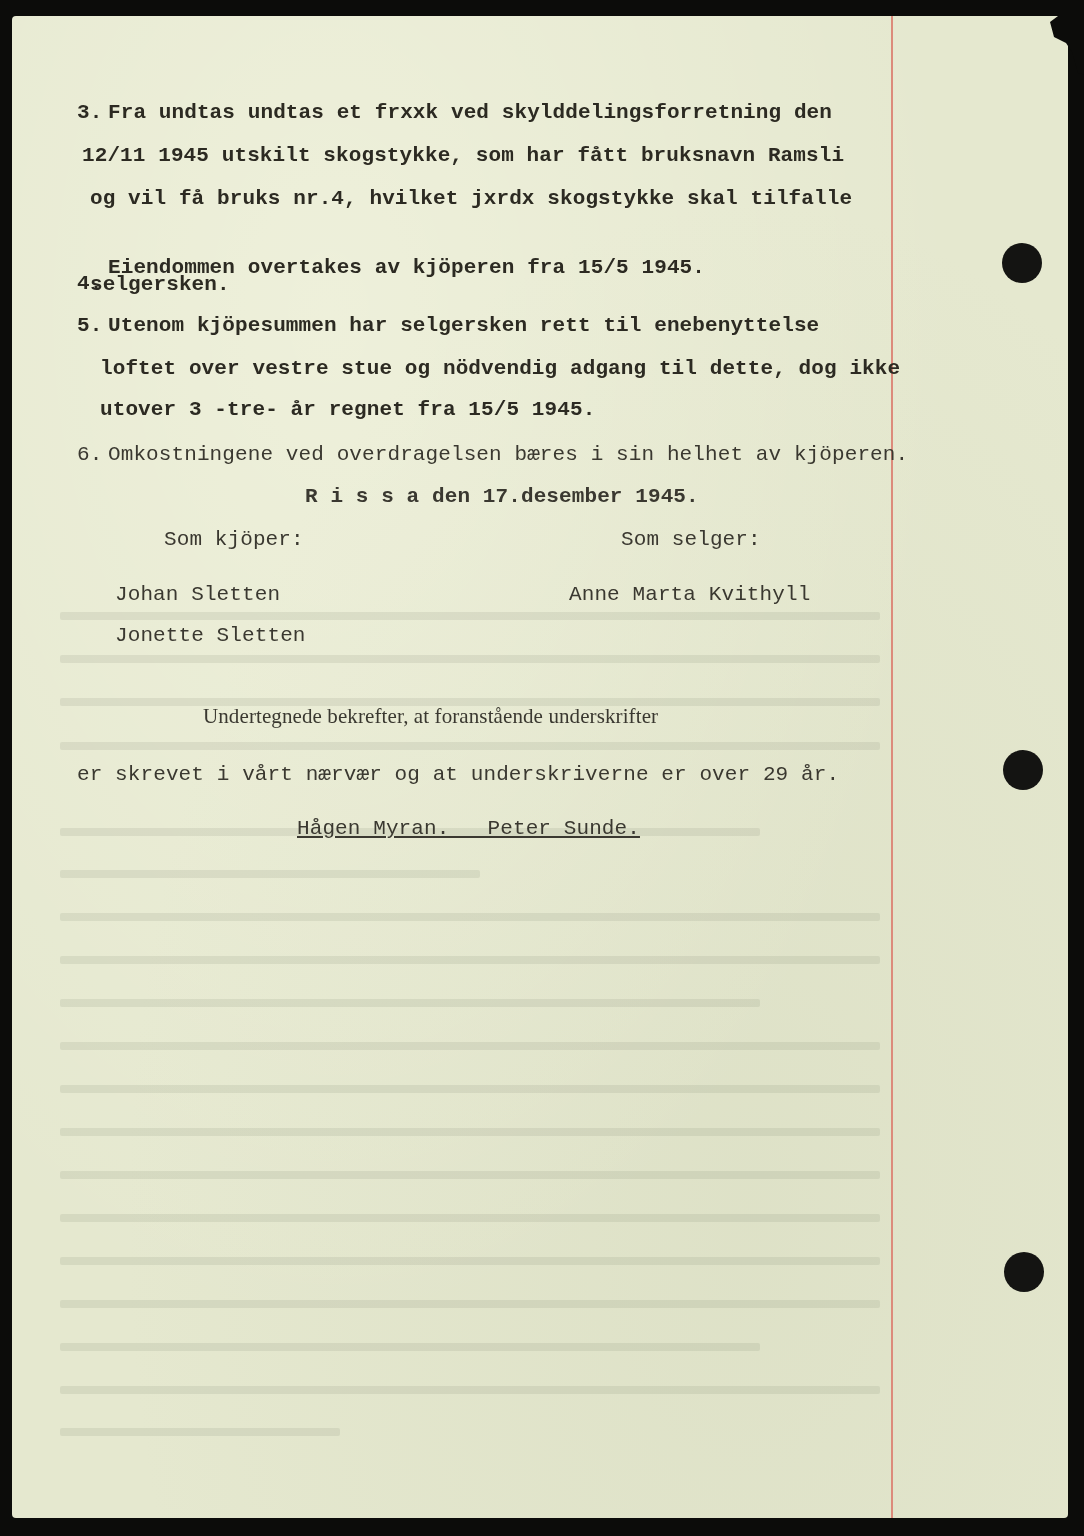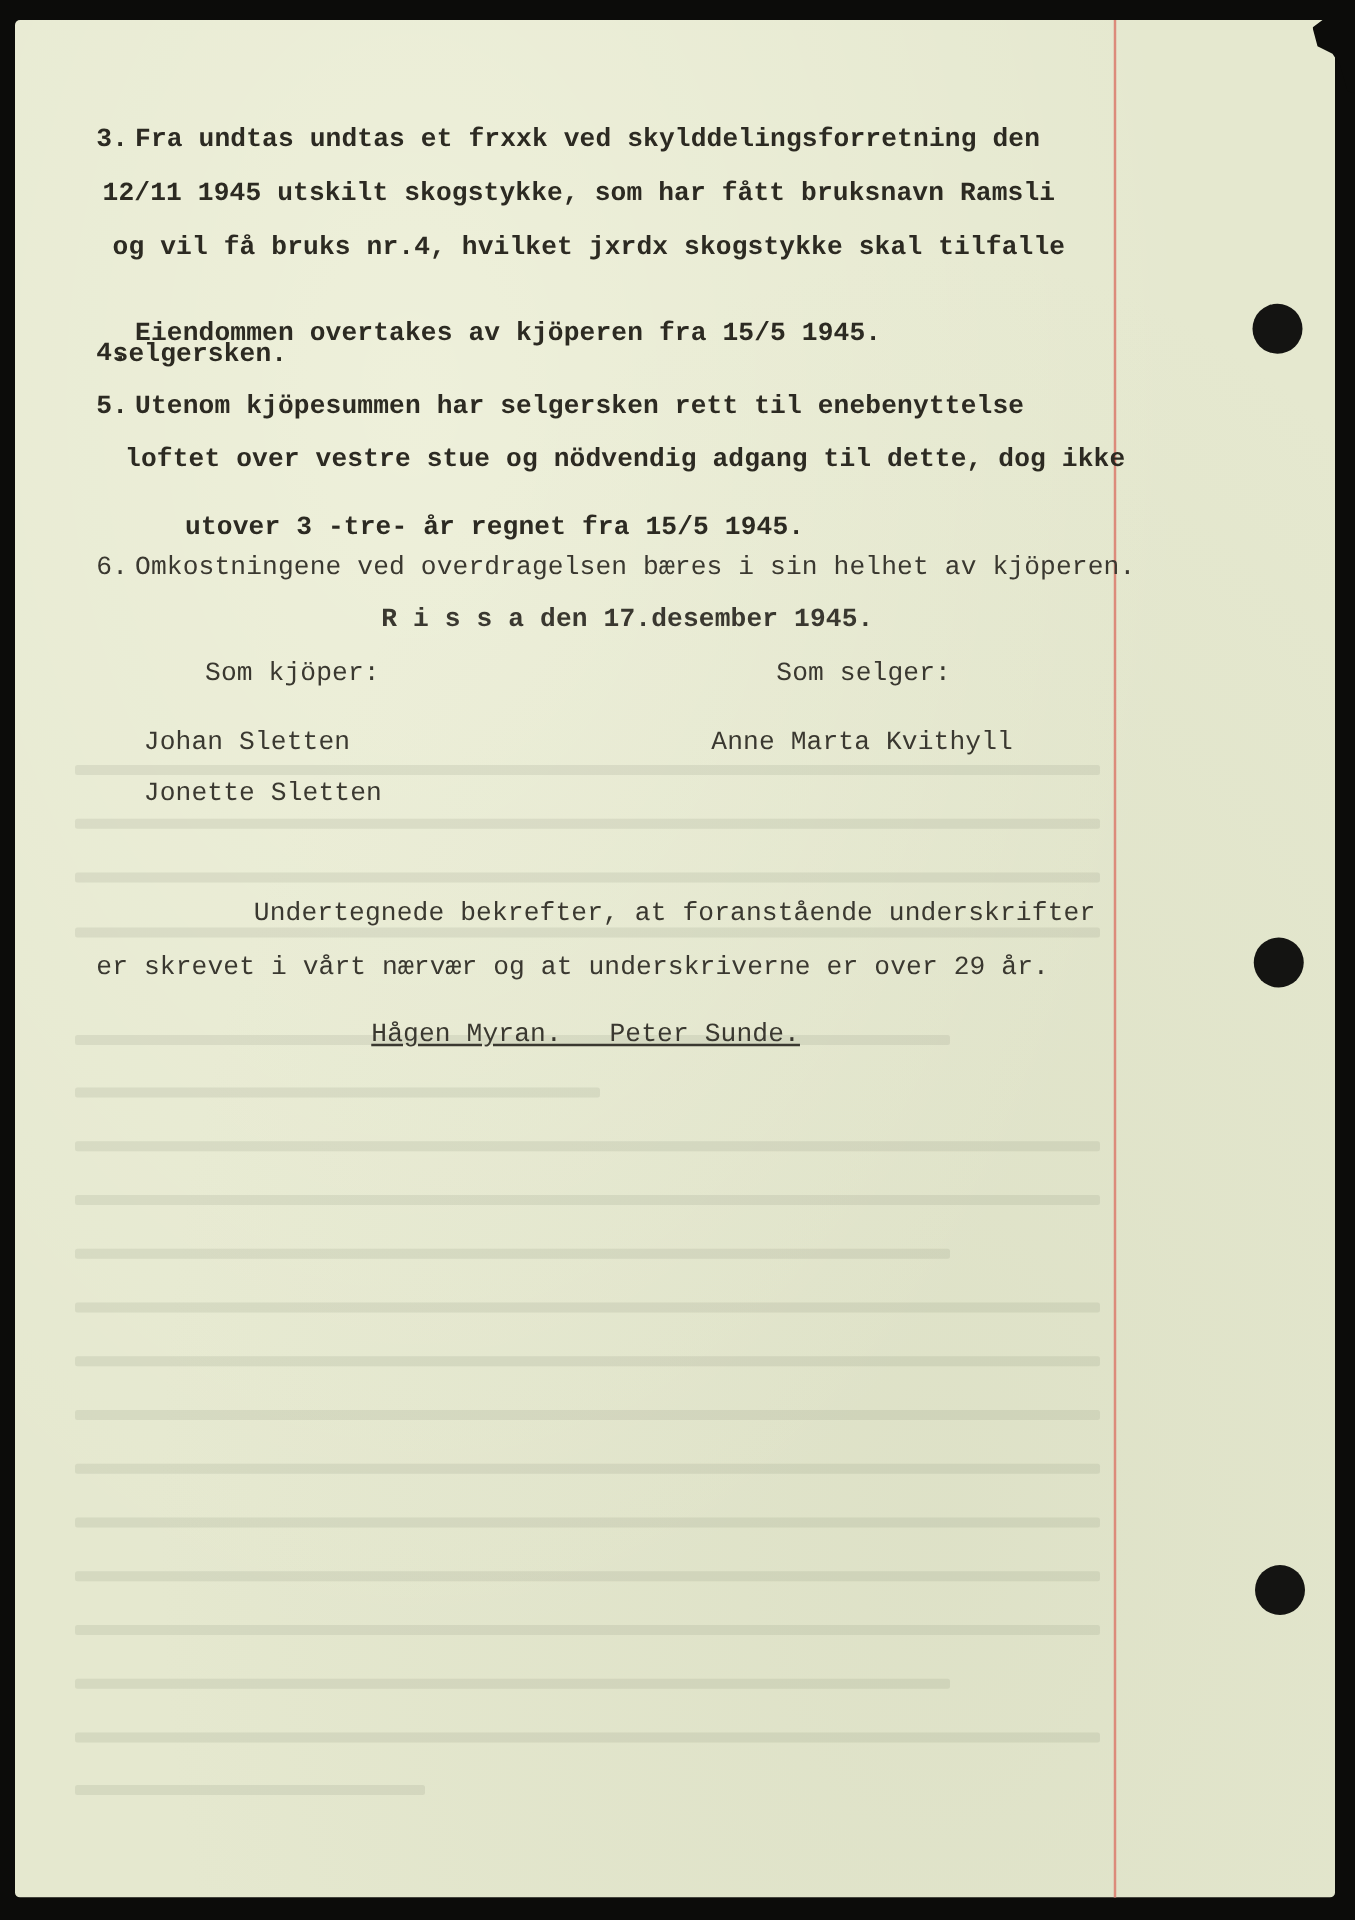--- a/index.html
+++ b/index.html
@@ -73,35 +73,35 @@
 
 <div>
   <span class="t" style="left:77px; top:272px;">4.</span>
   <span class="t" style="left:108px; top:256px;">Eiendommen overtakes av kjöperen fra 15/5 1945.</span>
 </div>
 
 <div>
   <span class="t" style="left:77px; top:314px;">5.</span>
   <span class="t" style="left:108px; top:314px;">Utenom kjöpesummen har selgersken rett til enebenyttelse</span>
   <span class="t" style="left:100px; top:357px;">loftet over vestre stue og nödvendig adgang til dette, dog ikke</span>
-  <span class="t" style="left:100px; top:411px;margin-left:48px;">utover 3 -tre- år regnet fra 15/5 1945.</span>
+  <span class="t" style="left:100px; top:398px;">utover 3 -tre- år regnet fra 15/5 1945.</span>
 </div>
 
 <div>
   <span class="t light" style="left:77px; top:443px;">6.</span>
   <span class="t light" style="left:108px; top:443px;">Omkostningene ved overdragelsen bæres i sin helhet av kjöperen.</span>
 </div>
 
 <span class="t light" style="left:305px; top:485px;font-weight:bold;">R i s s a den 17.desember 1945.</span>
 
 <div>
   <span class="t light" style="left:164px; top:528px;">Som kjöper:</span>
   <span class="t light" style="left:621px; top:528px;">Som selger:</span>
   <span class="t light" style="left:115px; top:583px;">Johan Sletten</span>
   <span class="t light" style="left:569px; top:583px;">Anne Marta Kvithyll</span>
   <span class="t light" style="left:115px; top:624px;">Jonette Sletten</span>
 </div>
 
 <div>
-  <span class="t light" style="left:203px; top:720px;">Undertegnede bekrefter, at foranstående underskrifter</span>
+  <span class="t light" style="left:203px; top:704px;font-family:Liberation Serif, serif;">Undertegnede bekrefter, at foranstående underskrifter</span>
   <span class="t light" style="left:77px; top:763px;">er skrevet i vårt nærvær og at underskriverne er over 29 år.</span>
   <span class="t light" style="left:297px; top:817px;text-decoration:underline;">Hågen Myran.   Peter Sunde.</span>
 </div>
 
 </body></html>

